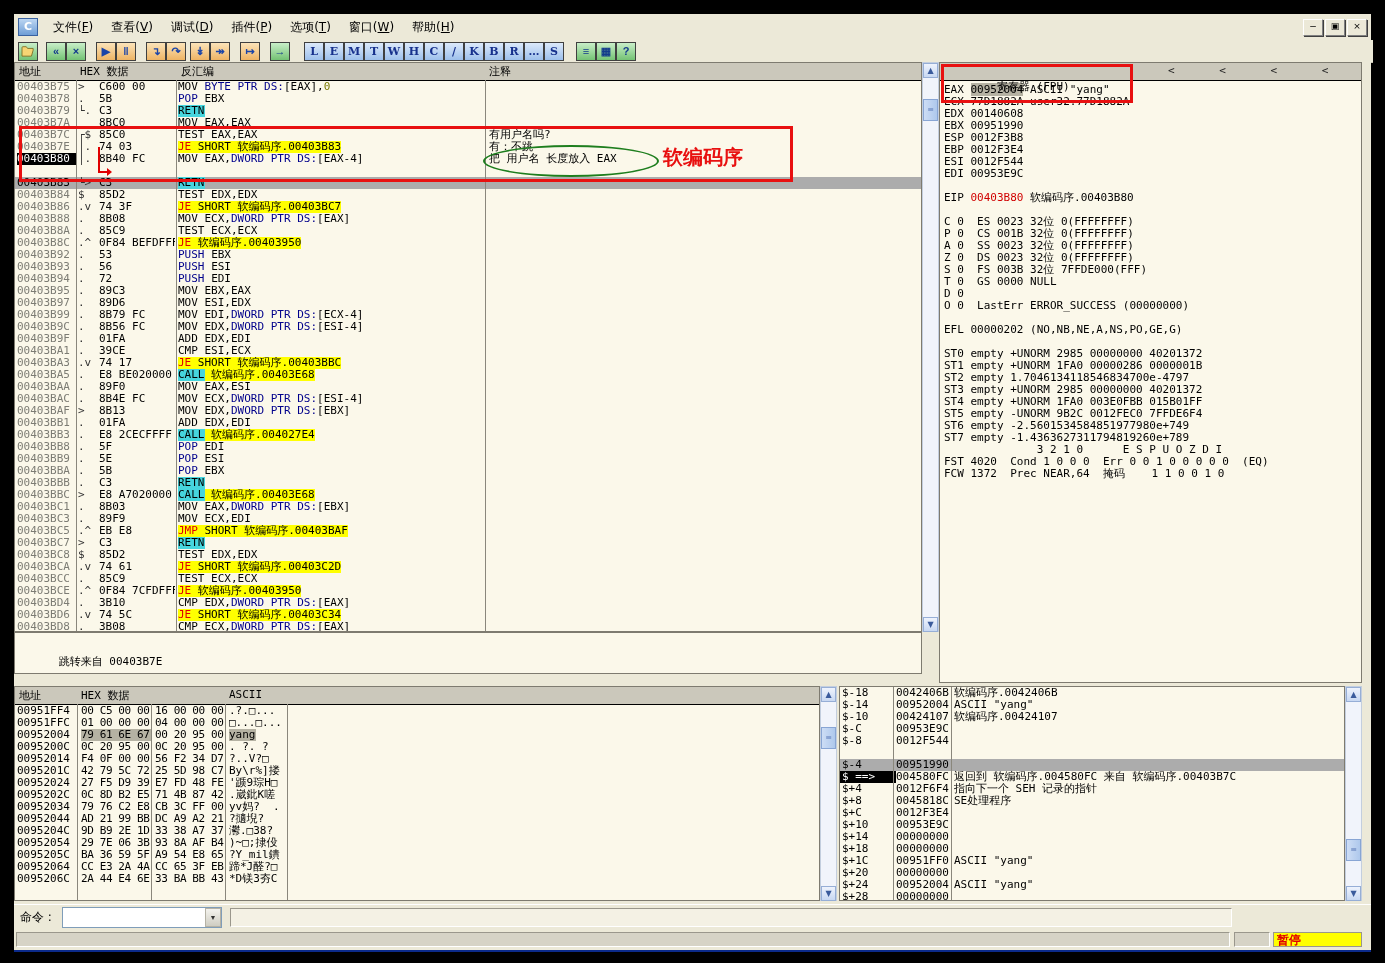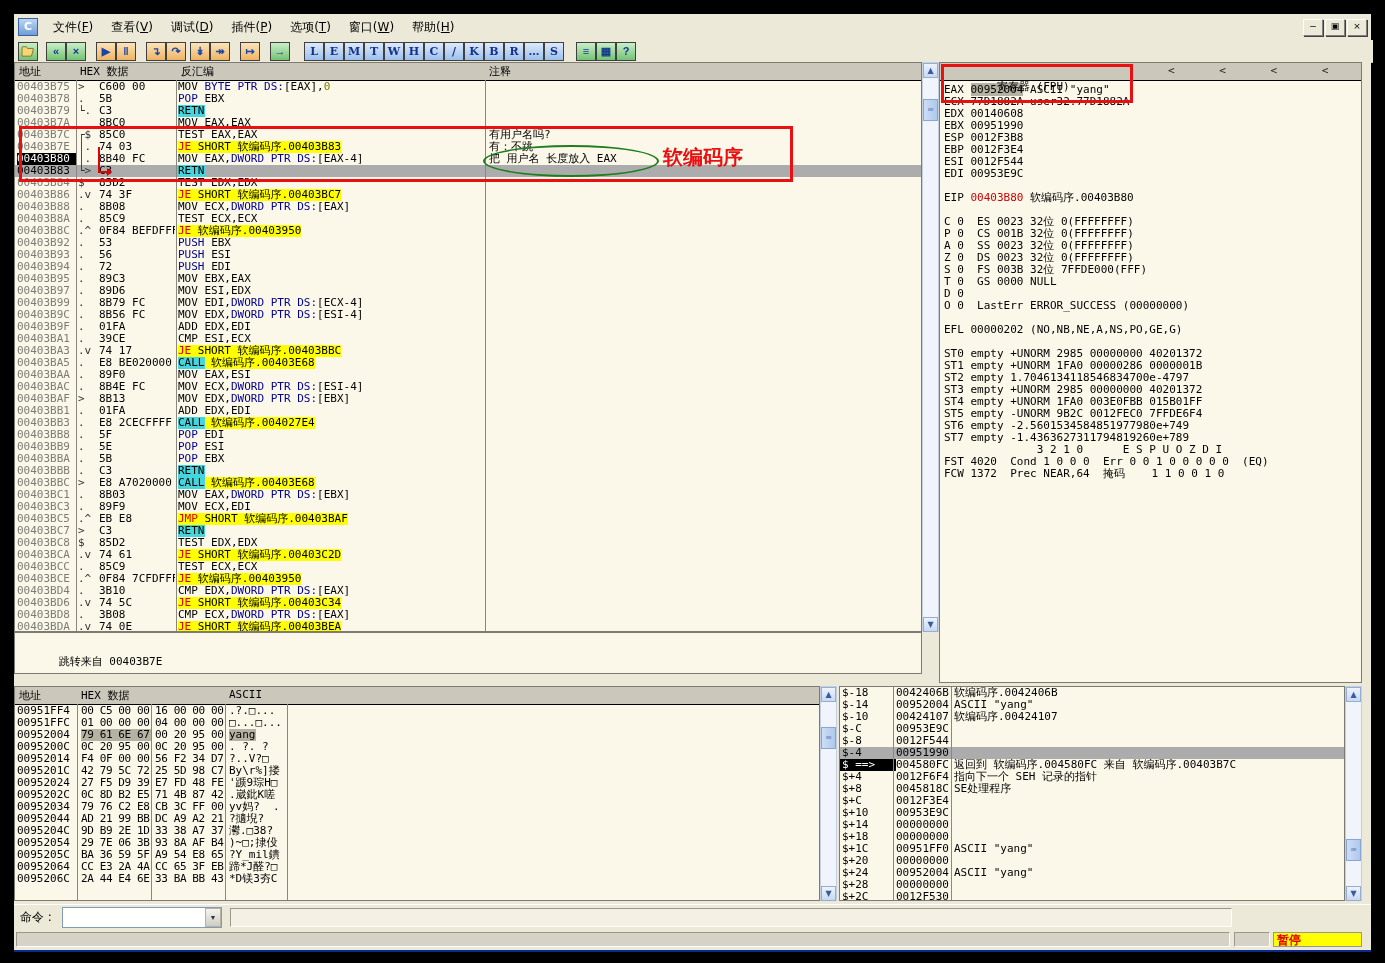--- a/index.html
+++ b/index.html
@@ -37,21 +37,21 @@
   .vline{position:absolute;top:17px;bottom:0;width:1px;background:#8a877c;}
   
   .pane-disasm{left:0;top:0;width:908px;height:570px;}
   .drow{position:relative;height:12px;line-height:12px;white-space:pre;}
   .drow span{position:absolute;top:0;height:12px;overflow:hidden;}
   .ca{left:2px;width:59px;color:#7c7c74;}
   .cm{left:63px;width:20px;color:#333;}
   .ch{left:84px;width:76px;}
   .ci{left:163px;width:306px;}
   .cc{left:474px;width:430px;}
-  .row-sel{background:#acacac;}
+  .row-sel{background:#acacac;margin-top:12px;}
   .row-sel .ca{color:#000;}
   .addr-sel{background:#000;color:#fff !important;}
   .tb2{color:#00008b;} .to{color:#7a7a00;}
   .hy{background:#ffff00;color:#000;} .hry{background:#ffff00;color:#e00000;margin-top:16px;}
   .hcy{background:#46d5dd;color:#000;}
   
   .ann-box{position:absolute;border:3px solid #e81010;pointer-events:none;}
   .ann-box-disasm{left:4px;top:63px;width:768px;height:50px;}
   .ann-ellipse{position:absolute;left:468px;top:82px;width:172px;height:28px;
                border:2px solid #1e7e1e;border-radius:50%;pointer-events:none;}

